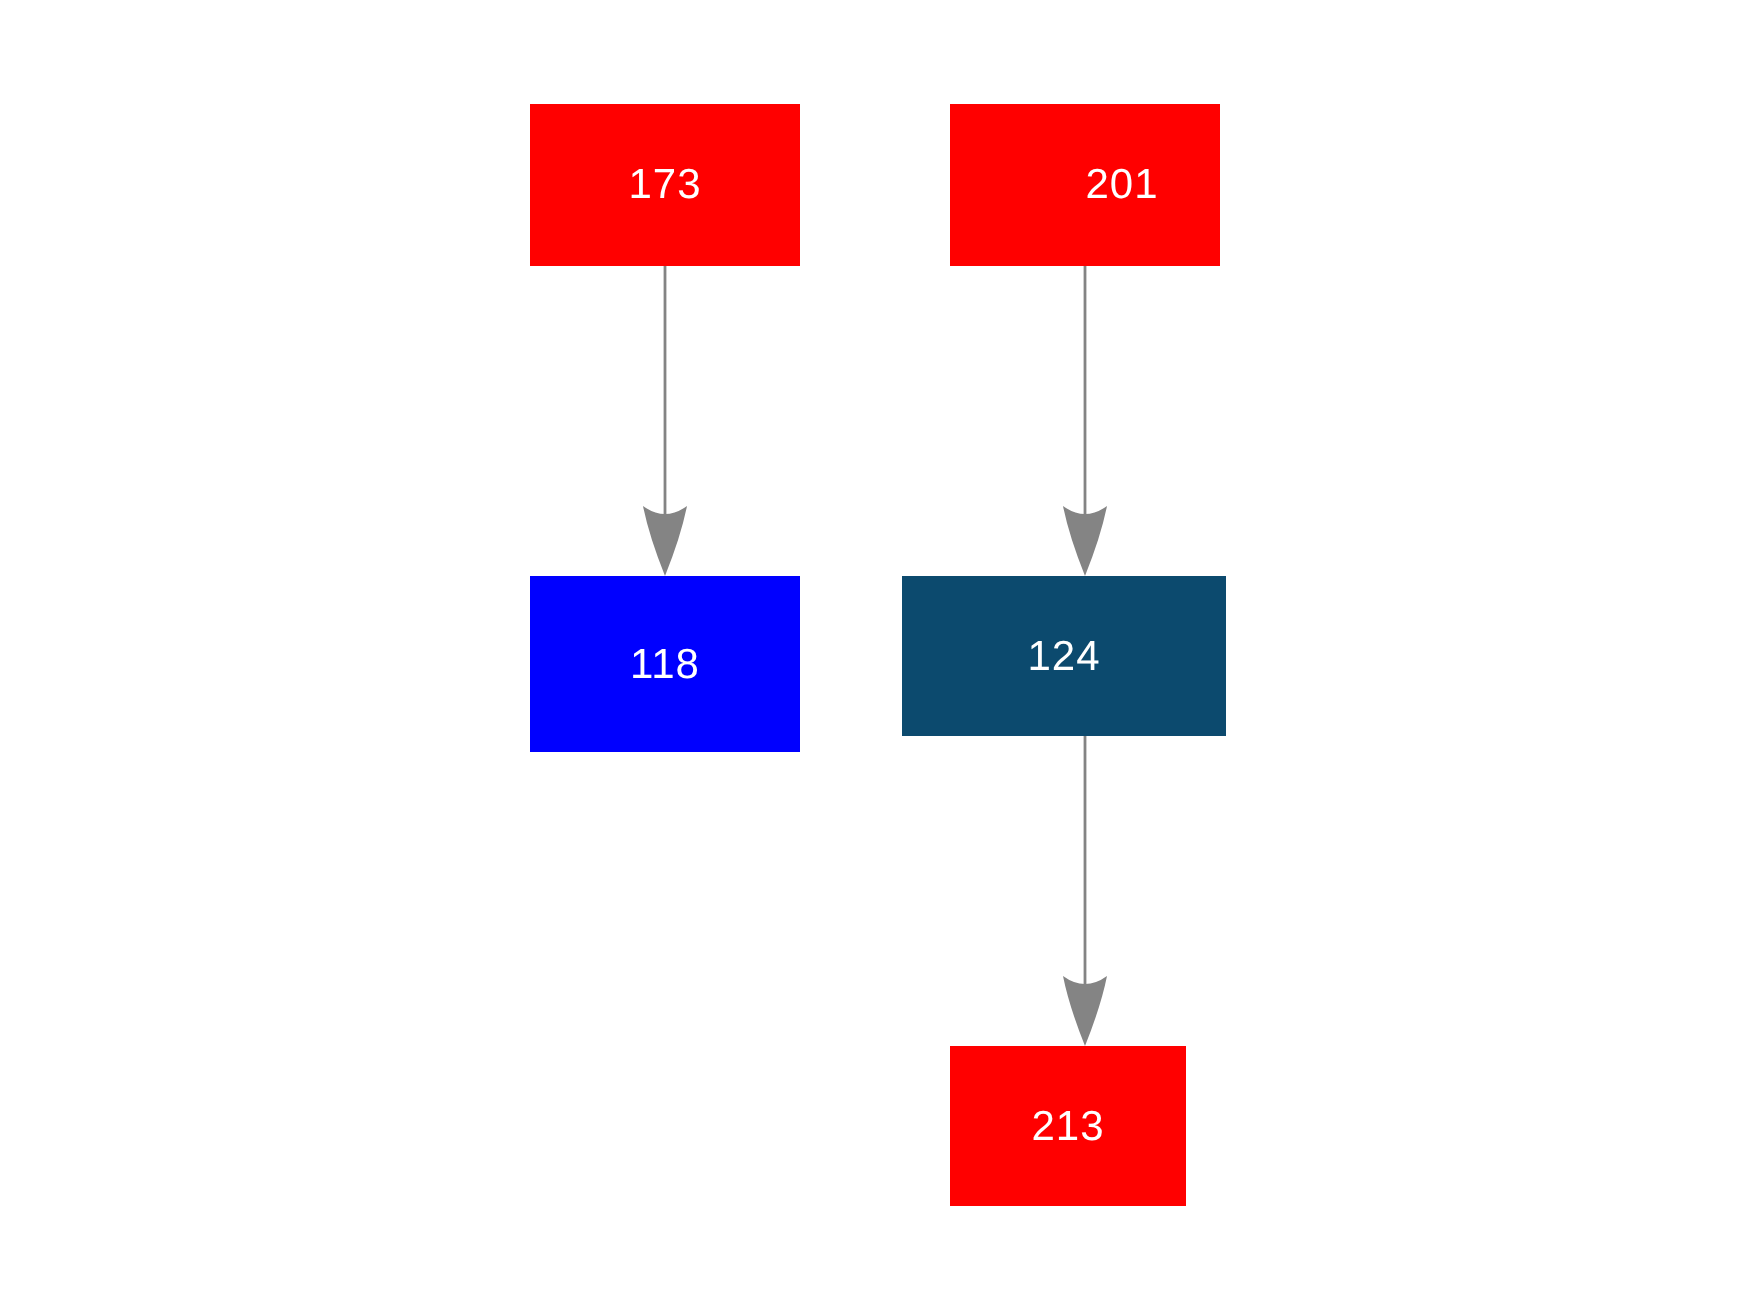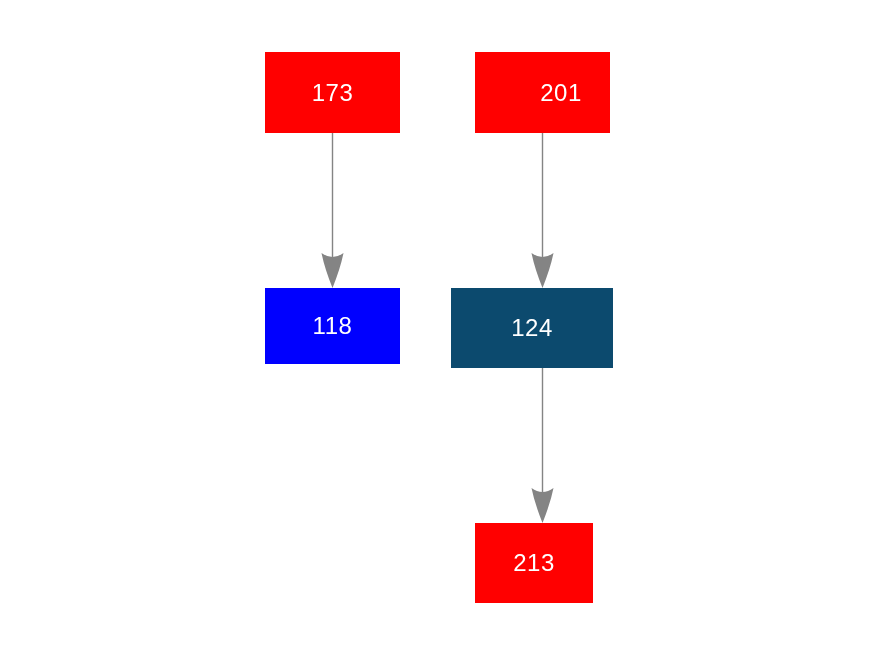--- a/index.html
+++ b/index.html
@@ -24,21 +24,21 @@
   }
   .node {
     position: absolute;
     display: flex;
     align-items: center;
     justify-content: center;
     box-sizing: border-box;
   }
   .node-label {
     color: #ffffff;
-    font-size: 24px;
+    font-size: 21px;
     line-height: 1;
     letter-spacing: 0.5px;
     user-select: none;
   }
 </style>
 </head>
 <body>
 
 <div class="canvas" style="background: rgb(255, 255, 255);">
   <svg class="edges-layer" width="875" height="656" viewBox="0 0 875 656" xmlns="http://www.w3.org/2000/svg">
@@ -55,21 +55,21 @@
         <path d="M 0 0 Q -8 -20 -11 -35 Q 0 -27 11 -35 Q 8 -20 0 0 Z" transform="translate(542.5,523)" fill="#848484"></path>
       </g>
     </svg>
 
 <div class="node" style="left: 265px; top: 52px; width: 135px; height: 81px; background: rgb(255, 0, 0);">
       <span class="node-label" style="color: rgb(255, 255, 255);">173</span>
     </div>
     <div class="node" style="left: 475px; top: 52px; width: 135px; height: 81px; background: rgb(255, 0, 0); padding-left: 37px;">
       <span class="node-label" style="color: rgb(255, 255, 255);">201</span>
     </div>
-    <div class="node" style="left: 265px; top: 288px; width: 135px; height: 76px; background: rgb(0, 0, 255);">
+    <div class="node" style="left: 265px; top: 288px; width: 135px; height: 88px; background: rgb(0, 0, 255);">
       <span class="node-label" style="color: rgb(255, 255, 255);">118</span>
     </div>
     <div class="node" style="left: 451px; top: 288px; width: 162px; height: 80px; background: #0c4a6e;">
       <span class="node-label" style="color: rgb(255, 255, 255);">124</span>
     </div>
     <div class="node" style="left: 475px; top: 523px; width: 118px; height: 80px; background: rgb(255, 0, 0);">
       <span class="node-label" style="color: rgb(255, 255, 255);">213</span>
     </div>
   </div>
 

